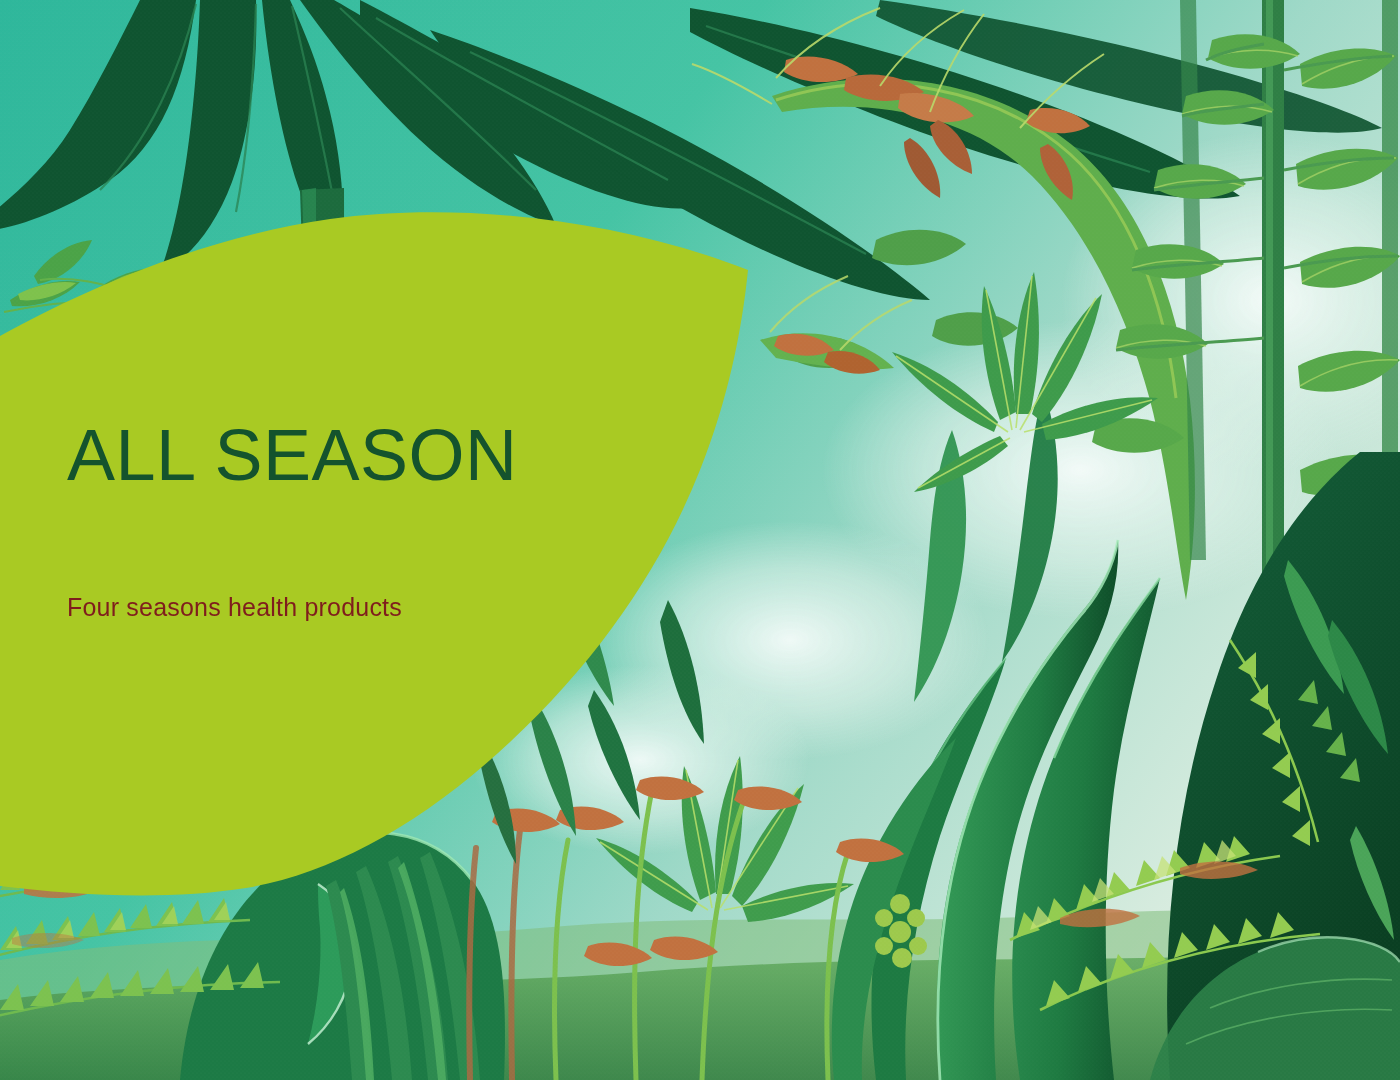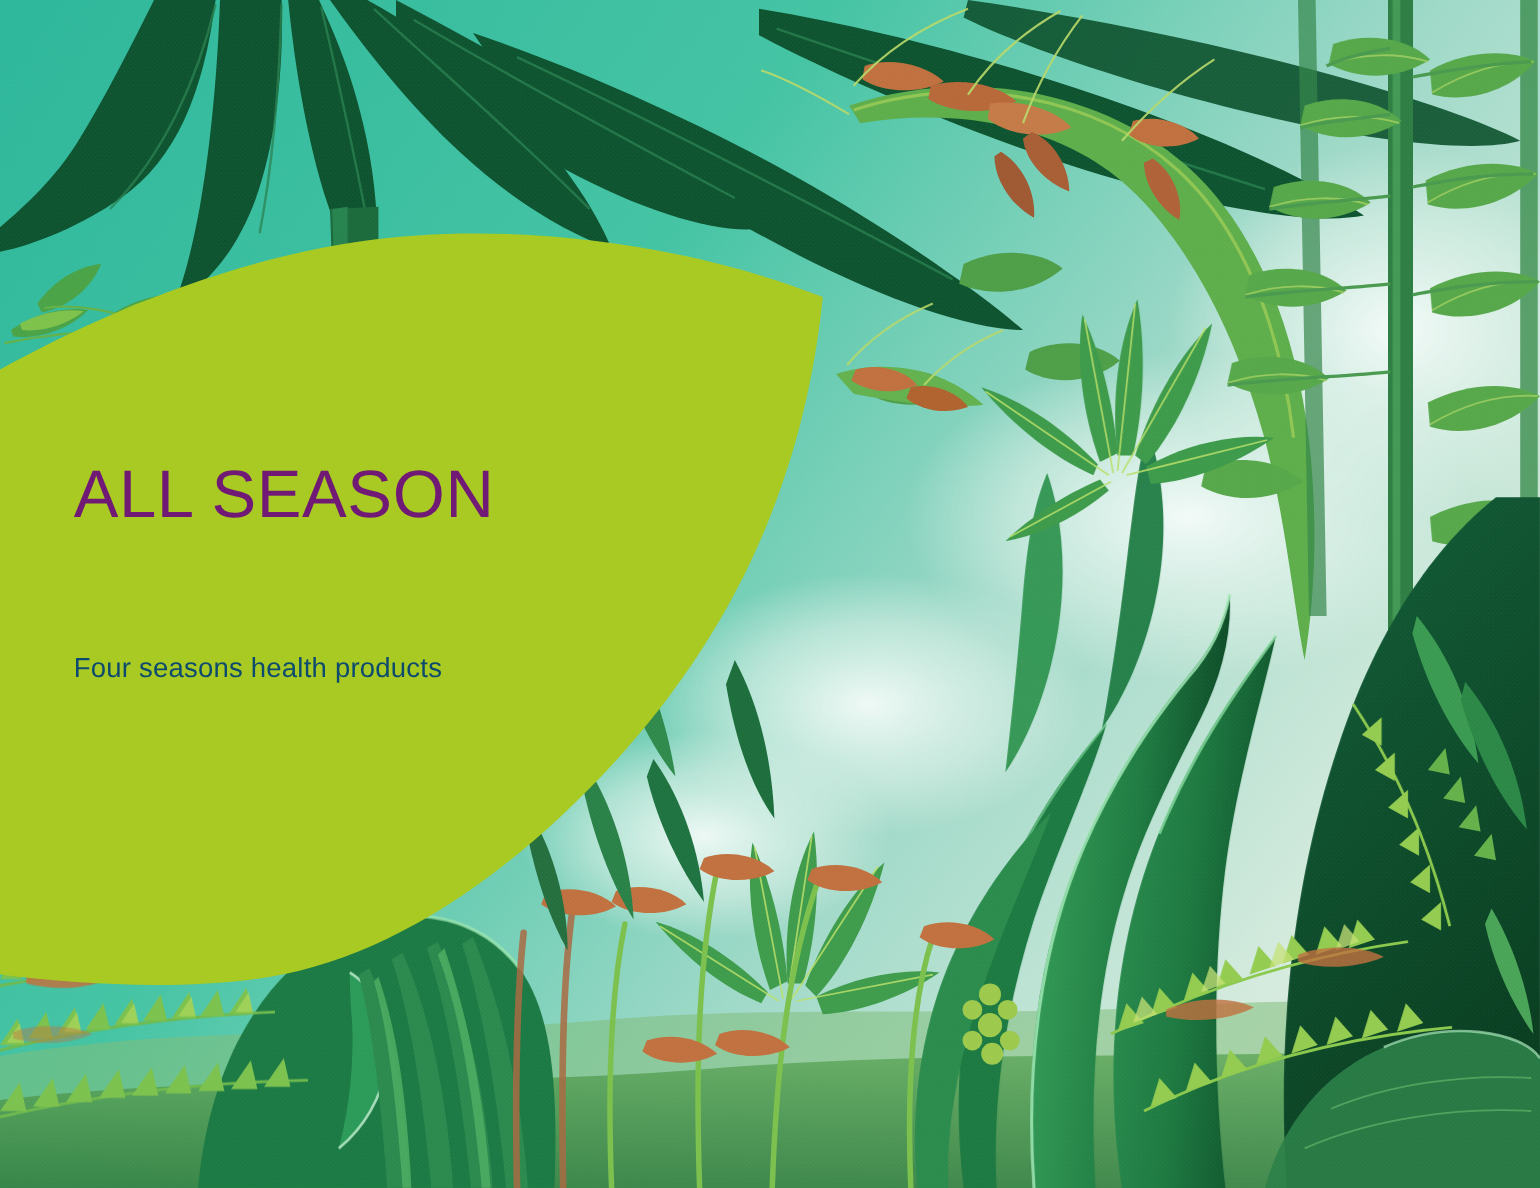--- a/index.html
+++ b/index.html
@@ -26,40 +26,40 @@
   
   .text-block {
     position: absolute;
     left: 67px;
     top: 415px;
     width: 520px;
     z-index: 40;
   }
   .headline {
     margin: 0;
-    color: #701a75;
-    font-size: 61px;
+    color: #14532d;
+    font-size: 72px;
     line-height: 1.12;
     letter-spacing: 0.5px;
     white-space: nowrap;
   }
   .headline .line1 {
     display: block;
     font-weight: 300;
   }
   .headline .line2 {
     display: block;
     font-weight: 700;
   }
   .subtitle {
     margin: 0;
     position: absolute;
     top: 178px;
     left: 0;
-    color: #0c4a6e;
+    color: #7f1d1d;
     font-size: 25px;
     font-weight: 300;
     letter-spacing: 0.2px;
     white-space: nowrap;
   }
 </style>
 </head>
 <body>
 
 <div id="poster">

